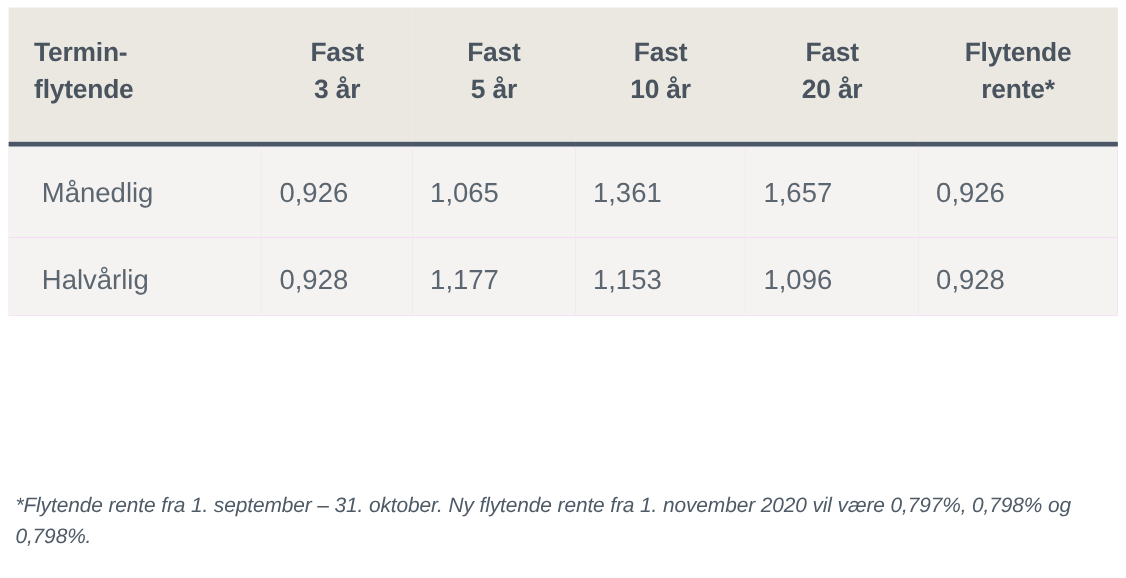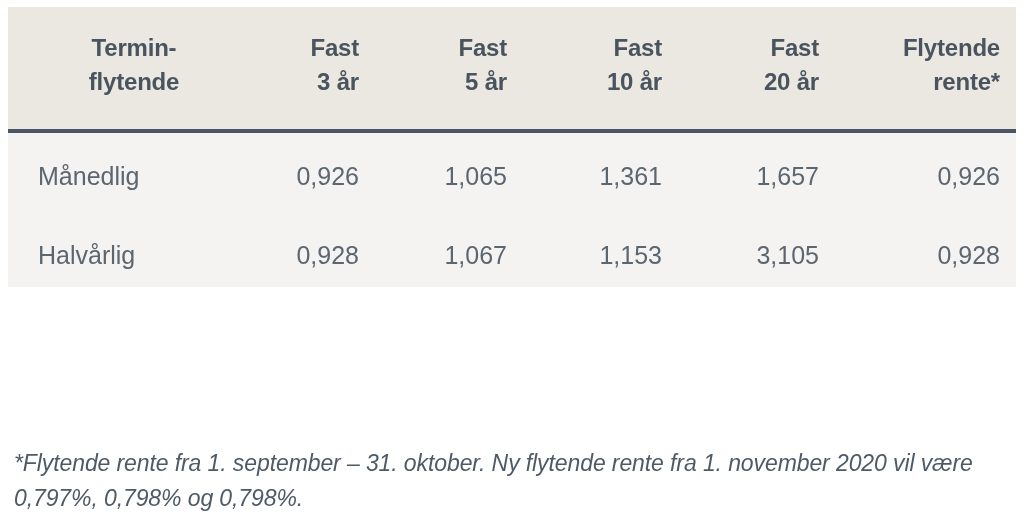--- a/index.html
+++ b/index.html
@@ -34,37 +34,36 @@
   thead th {
     background: #ebe8e2;
     color: #49545f;
     font-weight: bold;
     font-size: 24px;
     line-height: 1.42;
     letter-spacing: -0.2px;
     padding: 24px 16px 30px 16px;
     vertical-align: top;
     border-bottom: 4px solid #4b5766;
-    text-align: right;
     white-space: pre-line;
   }
   thead th.col-label {
-    text-align: center;
-    padding-left: 38px;
+    text-align: left;
+    padding-left: 23px;
   }
 
   tbody tr { background: #f0abfc; }
   tbody td {
     background: #f5f3f1;
     color: #5b6670;
     font-weight: normal;
     font-size: 25px;
     line-height: 1.1;
     padding: 26px 16px 25px 16px;
-    text-align: right;
+    text-align: left;
     vertical-align: middle;
     border: none;
   }
   tbody td.col-label {
     text-align: left;
     padding-left: 30px;
   }
   tbody tr:first-child td { padding-top: 30px; }
   tbody tr:last-child td { padding-bottom: 18px; }
 
@@ -77,21 +76,21 @@
   col.c5 { width: 181px; }
 
   
   .footnote {
     position: absolute;
     left: 14px;
     top: 446px;
     width: 960px;
     color: #4e5a66;
     font-style: italic;
-    font-size: 23px;
+    font-size: 19px;
     line-height: 1.52;
     letter-spacing: -0.1px;
   }
 </style>
 </head>
 <body>
 
 <div class="page">
 
   <div class="table-wrap">
@@ -119,23 +118,23 @@
           <td class="col-label">Månedlig</td>
           <td>0,926</td>
           <td>1,065</td>
           <td>1,361</td>
           <td>1,657</td>
           <td>0,926</td>
         </tr>
         <tr>
           <td class="col-label">Halvårlig</td>
           <td>0,928</td>
-          <td>1,067</td>
+          <td>1,177</td>
           <td>1,153</td>
-          <td>3,105</td>
+          <td>1,096</td>
           <td>0,928</td>
         </tr>
       </tbody>
     </table>
   </div>
 
   <p class="footnote">*Flytende rente fra 1. september – 31. oktober. Ny flytende rente fra 1. november 2020 vil være 0,797%, 0,798% og 0,798%.</p>
 
 </div>
 

